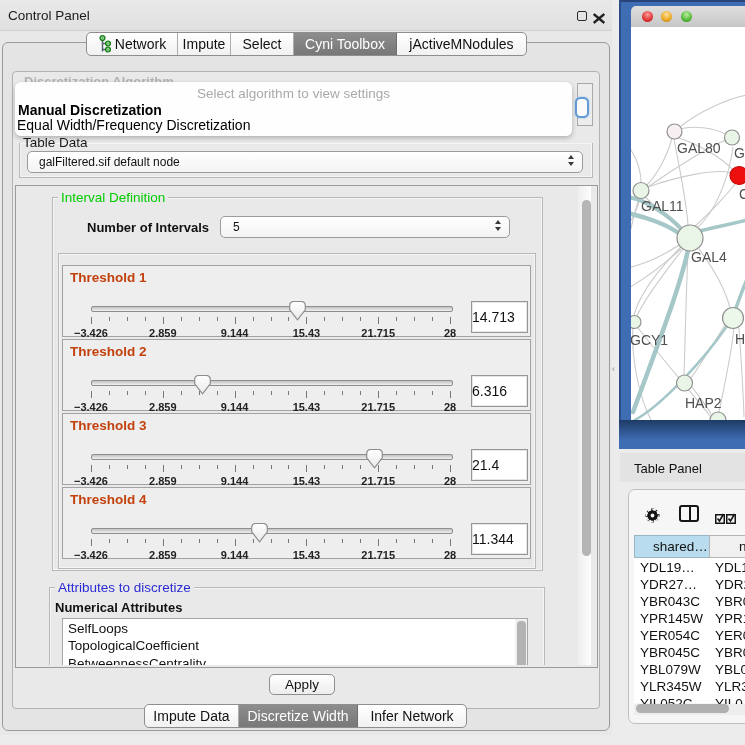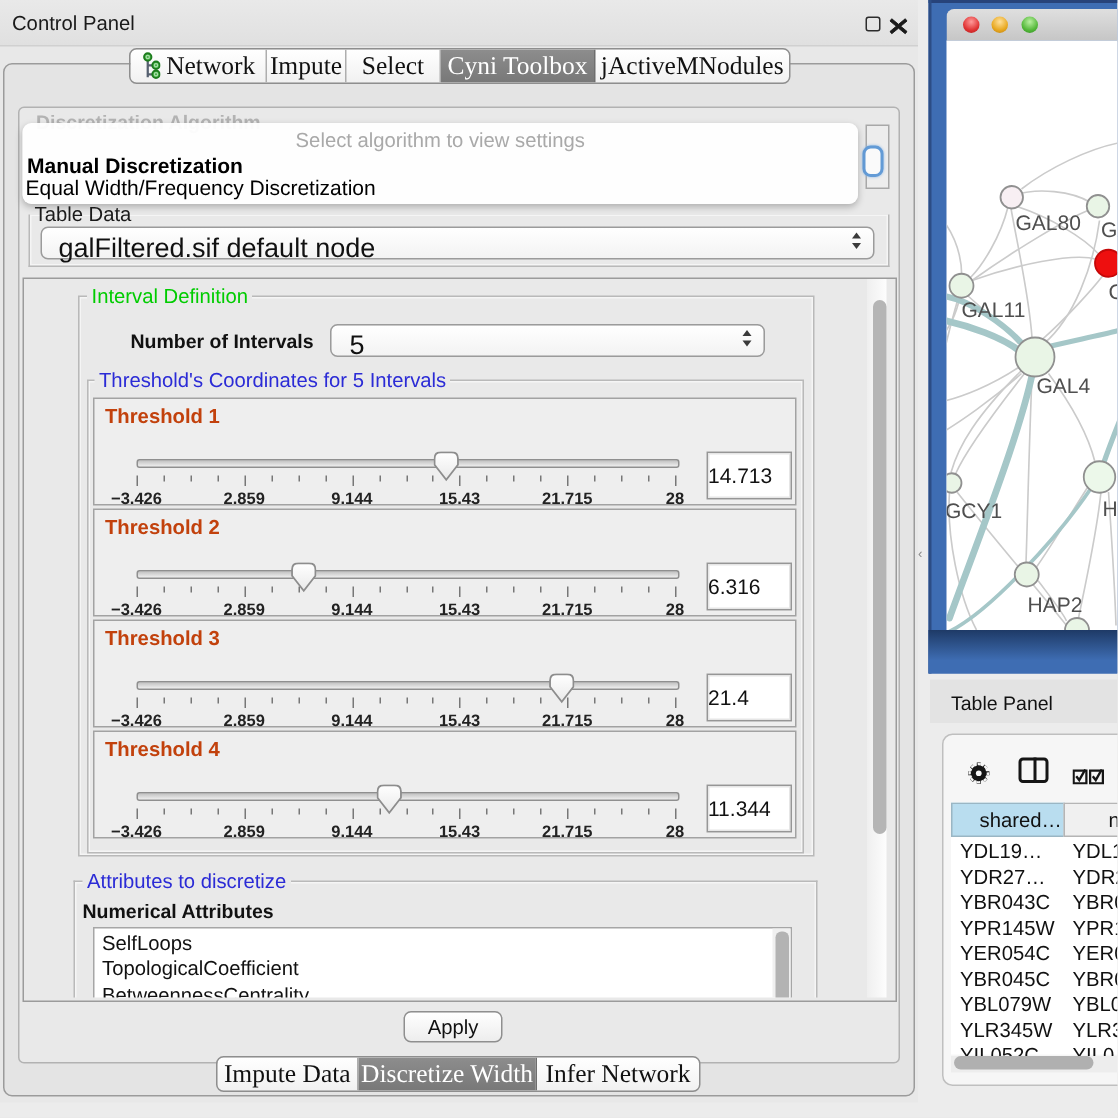--- a/index.html
+++ b/index.html
@@ -2,26 +2,26 @@
 <html><head>
 <meta charset="utf-8">
 <style>
   html,body{margin:0;padding:0;}
   body{width:745px;height:745px;overflow:hidden;background:#ececec;
        font-family:"Liberation Sans",sans-serif;position:relative;}
   .abs{position:absolute;}
   .etched{border:1px solid #b9b9b9;box-shadow:inset 0 0 0 1px rgba(255,255,255,.55);}
   .gtitle{position:absolute;font-size:13.5px;background:#e9e9e9;padding:0 3px;line-height:13px;}
   .seg{display:flex;position:absolute;height:22px;border:1px solid #8e8e8e;border-radius:5px;
-       background:linear-gradient(#ffffff,#f1f1f1);overflow:hidden;font-size:17px;color:#111;font-family:Liberation Serif, serif;}
+       background:linear-gradient(#ffffff,#f1f1f1);overflow:hidden;font-size:14px;color:#111;}
   .seg>div{display:flex;align-items:center;justify-content:center;border-right:1px solid #aeaeae;}
   .seg>div:last-child{border-right:none;}
   .seg>div.sel{background:linear-gradient(#8d8d8d,#787878);color:#fff;border-right:1px solid #6e6e6e;}
   .combo{position:absolute;background:linear-gradient(#ffffff,#f3f3f3);border:1px solid #9b9b9b;
-         border-radius:5px;font-size:18px;color:#111;}
+         border-radius:5px;font-size:12px;color:#111;}
   .stepper{position:absolute;width:10px;}
   .stepper .up{width:0;height:0;border-left:3.5px solid transparent;border-right:3.5px solid transparent;
                border-bottom:4.5px solid #3a3a3a;margin-bottom:2.5px;margin-left:1px;}
   .stepper .dn{width:0;height:0;border-left:3.5px solid transparent;border-right:3.5px solid transparent;
                border-top:4.5px solid #3a3a3a;margin-left:1px;}
   .tpanel{position:absolute;left:62px;width:467px;height:70px;background:#eeeeee;border:1px solid #a2a2a2;}
   .tpanel b{position:absolute;left:7px;top:4px;font-size:13.5px;color:#c2410c;}
   .track{position:absolute;left:28px;top:40px;width:360px;height:4px;border:1px solid #8f8f8f;
          border-radius:2px;background:linear-gradient(#c2c2c2,#efefef);}
   .vbox{position:absolute;left:408px;top:35px;width:48.5px;height:30px;background:#fff;border:1px solid #969696;box-shadow:inset 0 0 0 1px #e6e6e6;
@@ -103,21 +103,20 @@
   <div class="abs" style="left:87px;top:220px;font-size:13px;font-weight:bold;color:#111;">Number of Intervals</div>
   <div class="combo" style="left:220px;top:216px;width:288px;height:20px;">
     <span style="position:absolute;left:12px;top:3px;">5</span>
   </div>
   <div class="stepper" style="left:494px;top:220px;">
         <div class="up"></div>
         <div class="dn"></div>
       </div>
 
   <div class="abs etched" style="left:58px;top:253px;width:476px;height:314px;"></div>
-  <div class="gtitle" style="left:63px;top:247px;color:#2b2bd6;">Threshold's Coordinates for 5 Intervals</div>
 
   <div class="tpanel" style="top:265px;">
   <b>Threshold 1</b>
   <div class="track"></div>
   <div class="tick" style="left:28.0px;top:51px;height:7px;"></div>
   <div class="tick" style="left:46.0px;top:51px;height:4px;"></div>
   <div class="tick" style="left:63.9px;top:51px;height:4px;"></div>
   <div class="tick" style="left:81.8px;top:51px;height:4px;"></div>
   <div class="tick" style="left:99.8px;top:51px;height:7px;"></div>
   <div class="tick" style="left:117.8px;top:51px;height:4px;"></div>

